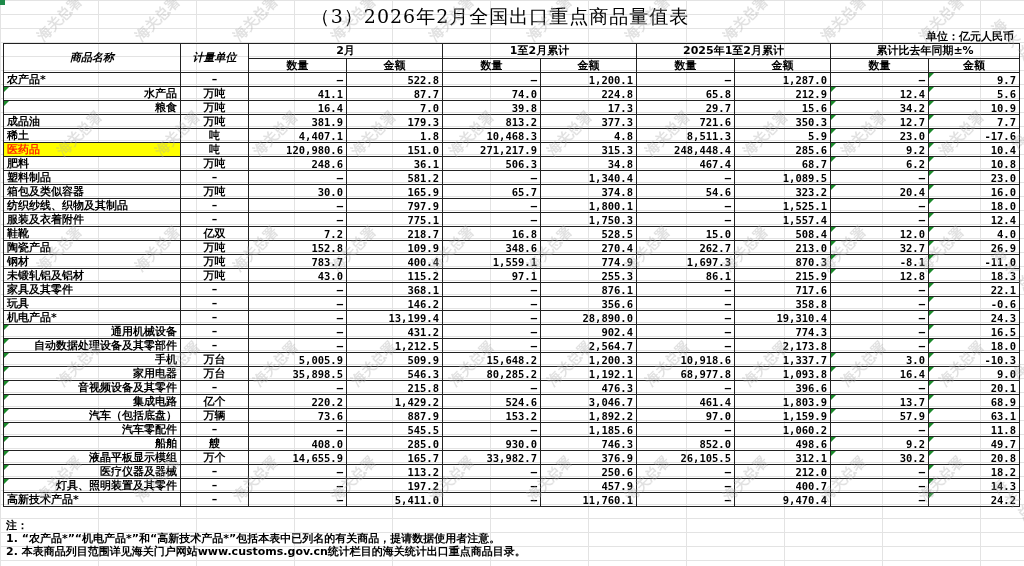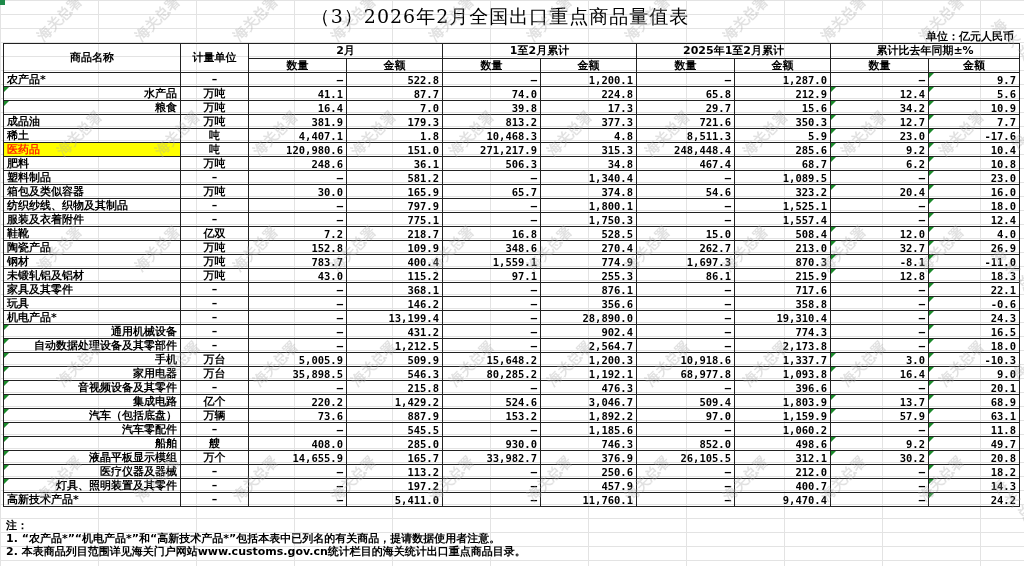--- a/index.html
+++ b/index.html
@@ -29,21 +29,21 @@
   table.data {
     position:absolute; left:3px; top:43px; border-collapse:collapse; z-index:2;
     font-size:11px; table-layout:fixed; background:transparent;
   }
   table.data td, table.data th {
     border:1px solid #222; height:13px; line-height:12px; padding:0 3px;
     white-space:nowrap; overflow:hidden; font-weight:bold;
   }
   table.data th { font-weight:bold; text-align:center; font-size:11px; }
   table.data thead tr.h1 th { height:14px; }
-  table.data thead th.rowspan { height:28px; }
+  table.data thead th.rowspan { height:28px;font-style:italic; }
   td.name { text-align:left; padding-left:2px; }
   td.name.indent { padding-left:30px;text-align:right; }
   td.unitc { text-align:center; }
   td.num { text-align:right; font-family: "DejaVu Sans Mono", "Liberation Mono", monospace; font-size:10.5px; }
   td.hl { background:#ffff00; color:#ff2a00;margin-left:8px; }
   td.flag { position:relative; }
   td.flag::before {
     content:""; position:absolute; left:0; top:0; width:0; height:0;
     border-top:5px solid #1a8a2a; border-right:5px solid transparent;
   }
@@ -372,21 +372,21 @@
         <td class="num">–</td>
         <td class="num flag">20.1</td>
       </tr>
       <tr>
         <td class="name indent flag">集成电路</td>
         <td class="unitc">亿个</td>
         <td class="num">220.2</td>
         <td class="num">1,429.2</td>
         <td class="num">524.6</td>
         <td class="num">3,046.7</td>
-        <td class="num">509.4</td>
+        <td class="num">461.4</td>
         <td class="num">1,803.9</td>
         <td class="num flag">13.7</td>
         <td class="num flag">68.9</td>
       </tr>
       <tr>
         <td class="name indent flag">汽车（包括底盘）</td>
         <td class="unitc">万辆</td>
         <td class="num">73.6</td>
         <td class="num">887.9</td>
         <td class="num">153.2</td>

